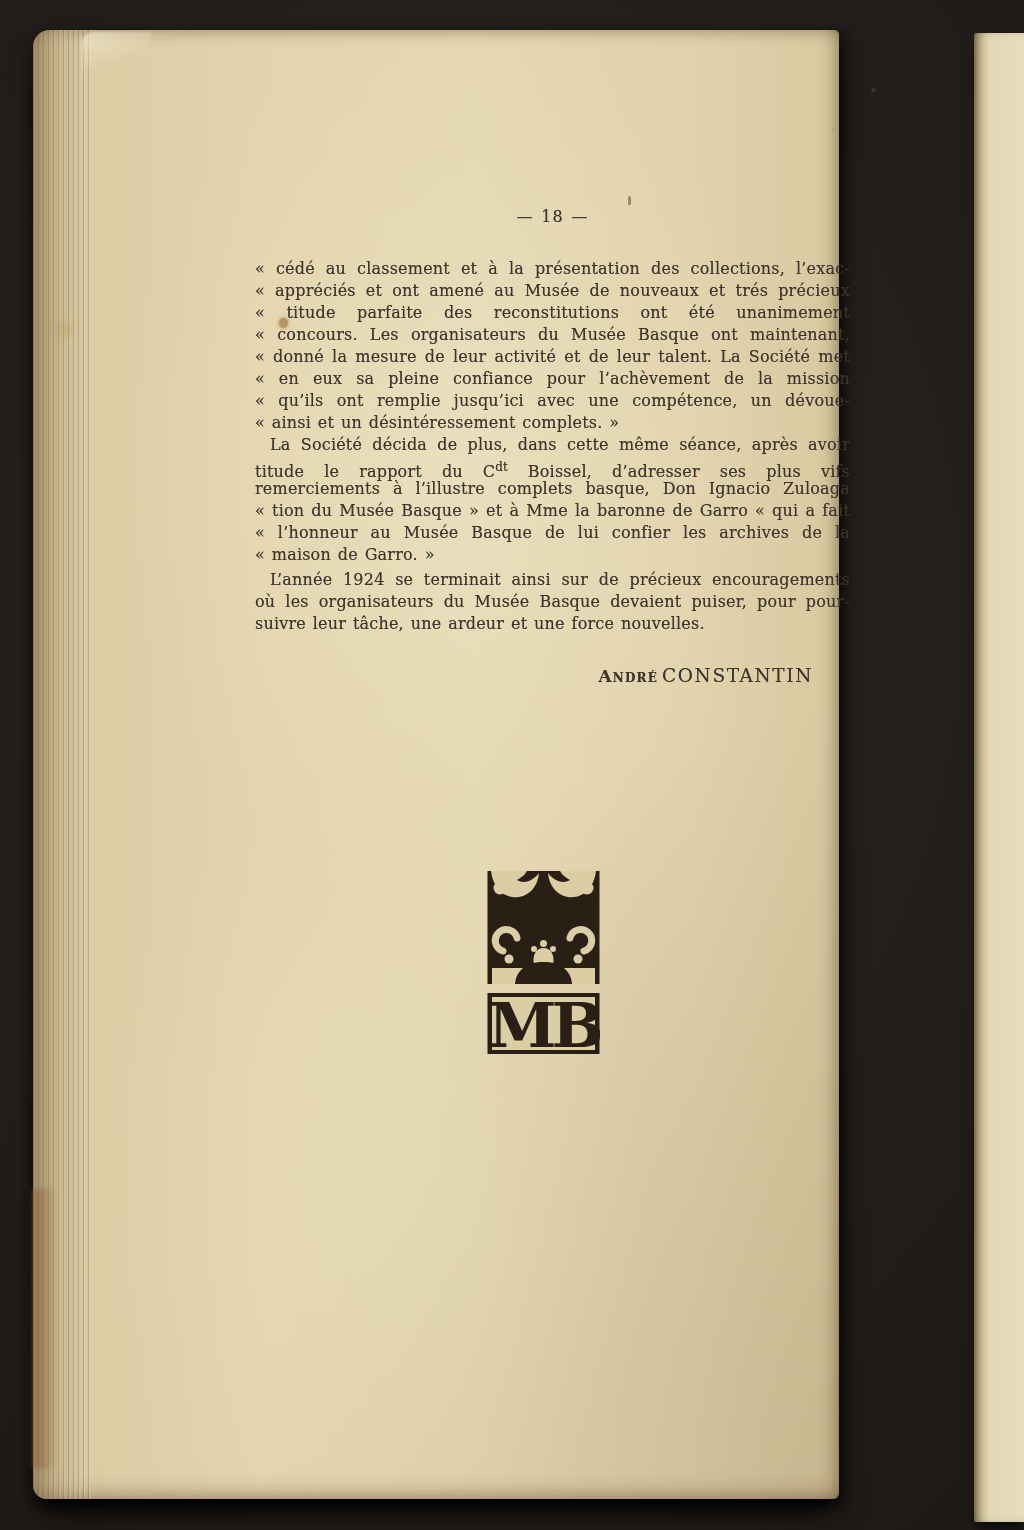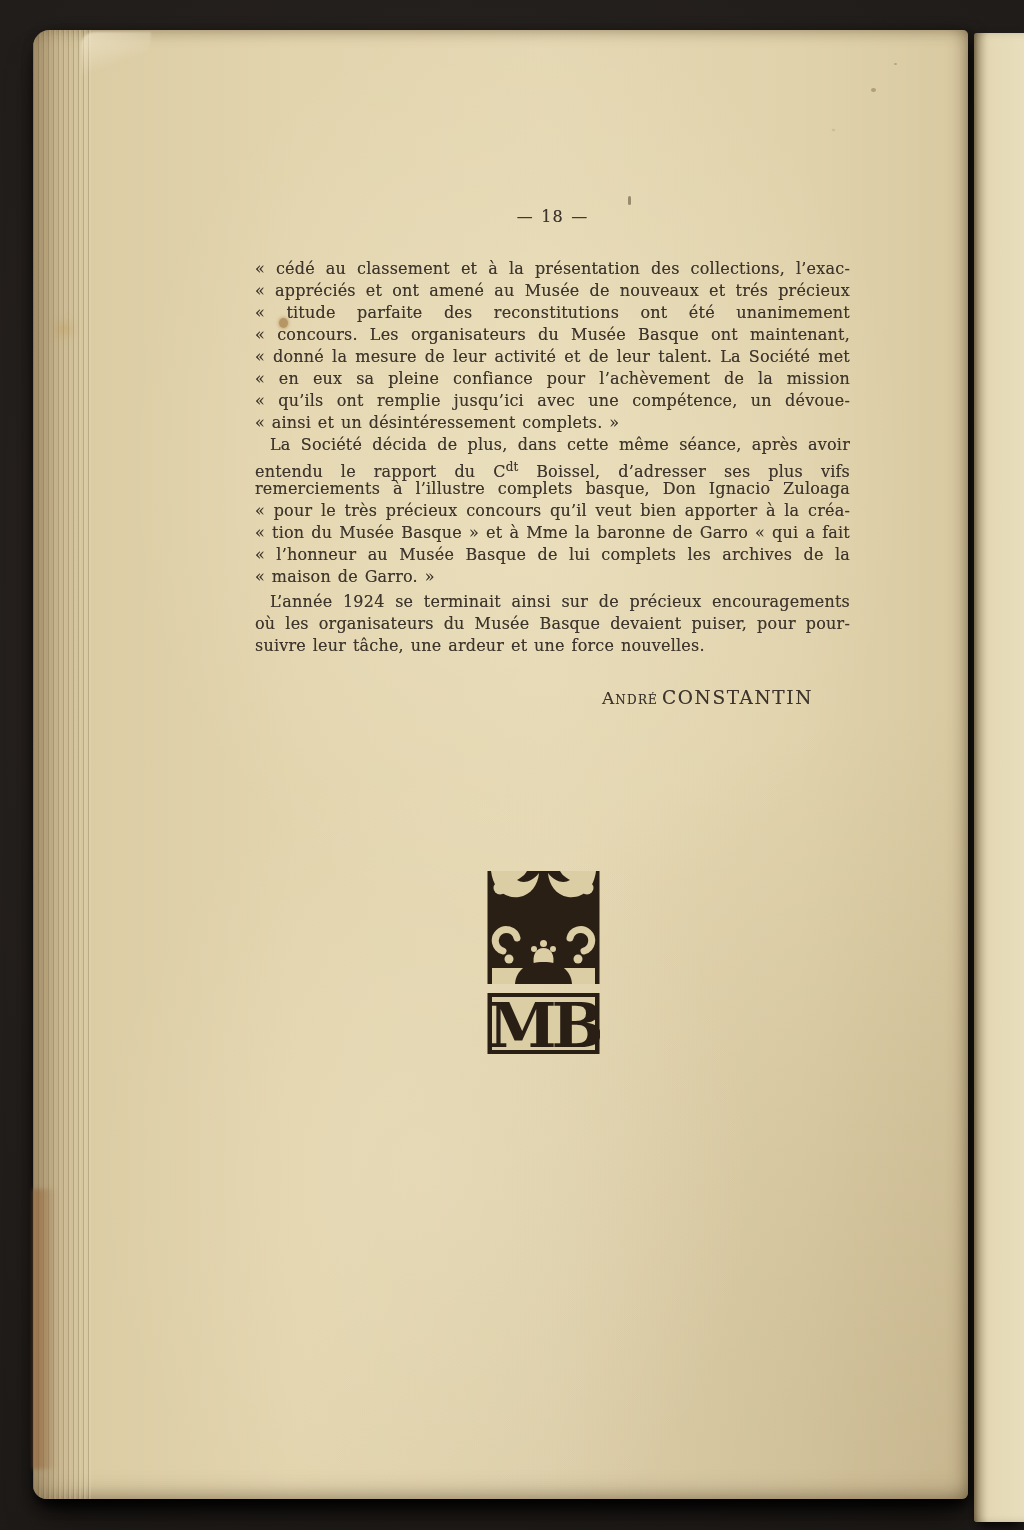--- a/index.html
+++ b/index.html
@@ -3,21 +3,21 @@
 <meta charset="utf-8">
 <style>
   html,body{margin:0;padding:0;background:#15120f;}
   .photo{
     position:relative;width:1024px;height:1530px;overflow:hidden;
     background:radial-gradient(140% 120% at 45% 40%, #2b2623 0%, #211d1a 45%, #151210 100%);
     font-family:"DejaVu Serif","Liberation Serif",serif;
   }
   
   .page{
-    position:absolute;left:33px;top:30px;width:935px;height:1469px;
+    position:absolute;left:33px;top:30px;width:806px;height:1469px;
     border-radius:17px 5px 6px 14px;
     background:
       radial-gradient(60% 45% at 52% 30%, rgba(241,231,202,.45), transparent 70%),
       radial-gradient(50% 40% at 42% 78%, rgba(236,226,196,.38), transparent 70%),
       radial-gradient(120% 90% at 100% 100%, rgba(158,136,98,.30), transparent 60%),
       linear-gradient(90deg,#ccbc94 0%,#dbcca4 5%,#e2d4ad 28%,#e4d7b2 55%,#e0d2ab 82%,#d8c9a1 100%);
     box-shadow:
       0 10px 14px -4px rgba(0,0,0,.92),
       0 24px 34px -10px rgba(0,0,0,.65),
       6px 4px 16px rgba(0,0,0,.45),
@@ -65,21 +65,21 @@
     text-shadow:0 0 .5px rgba(61,53,44,.55);
   }
   .page-number{height:22px;text-align:center;margin-bottom:30px;letter-spacing:1px;}
   .para{margin:0;}
   .para-gap{margin-top:3px;}
   .line{height:22px;text-align:left;}
   .just{text-align:justify;text-align-last:justify;text-justify:inter-word;}
   .indent{text-indent:15px;}
   .sup{font-size:12px;vertical-align:6px;letter-spacing:0;}
   .signature{margin-top:30px;height:24px;text-align:right;padding-right:37px;}
-  .sig-given{font-variant:small-caps;font-size:17px;letter-spacing:1.2px;}
+  .sig-given{font-variant:small-caps;font-size:17px;letter-spacing:1.2px;font-weight:bold;}
   .sig-family{text-transform:uppercase;font-size:18.5px;letter-spacing:1.6px;margin-left:4px;}
   
   .printer-mark{position:absolute;left:454px;top:841px;width:113px;height:183px;}
 </style>
 </head>
 <body>
 
 <div class="photo">
 
   <div class="page">
@@ -100,25 +100,24 @@
         <div class="line just">« titude parfaite des reconstitutions ont été unanimement</div>
         <div class="line just">« concours. Les organisateurs du Musée Basque ont maintenant,</div>
         <div class="line just">« donné la mesure de leur activité et de leur talent. La Société met</div>
         <div class="line just">« en eux sa pleine confiance pour l’achèvement de la mission</div>
         <div class="line just">« qu’ils ont remplie jusqu’ici avec une compétence, un dévoue-</div>
         <div class="line">« ainsi et un désintéressement complets. »</div>
       </div>
 
       <div class="para">
         <div class="line just indent">La Société décida de plus, dans cette même séance, après avoir</div>
-        <div class="line just"><span>entendu le rapport du C</span><sup class="sup">dt</sup> <span>Boissel, d’adresser ses plus vifs</span></div>
+        <div class="line just"><span>titude le rapport du C</span><sup class="sup">dt</sup> <span>Boissel, d’adresser ses plus vifs</span></div>
         <div class="line just">remerciements à l’illustre complets basque, Don Ignacio Zuloaga</div>
-        <div class="line just">« pour le très précieux concours qu’il veut bien apporter à la créa-</div>
         <div class="line just">« tion du Musée Basque » et à Mme la baronne de Garro « qui a fait</div>
-        <div class="line just">« l’honneur au Musée Basque de lui complets les archives de la</div>
+        <div class="line just">« l’honneur au Musée Basque de lui confier les archives de la</div>
         <div class="line">« maison de Garro. »</div>
       </div>
 
       <div class="para para-gap">
         <div class="line just indent">L’année 1924 se terminait ainsi sur de précieux encouragements</div>
         <div class="line just">où les  organisateurs  du Musée Basque devaient puiser, pour pour-</div>
         <div class="line">suivre leur tâche, une ardeur et une force nouvelles.</div>
       </div>
 
       <div class="signature">

